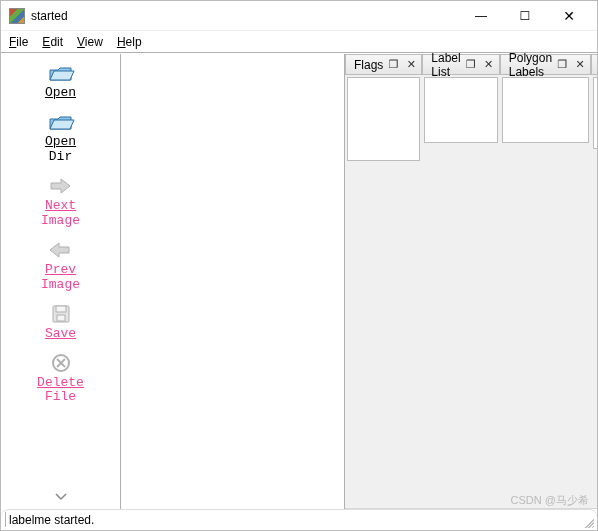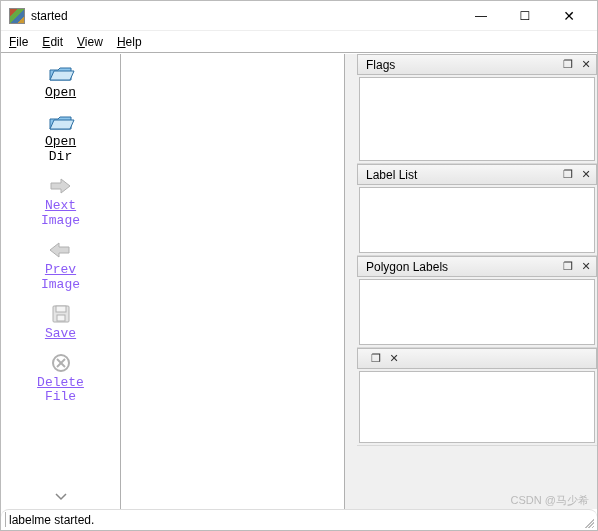--- a/index.html
+++ b/index.html
@@ -75,21 +75,21 @@
     font-size: 13px;
     color: #000;
   }
   .tbtn {
     display:flex;
     flex-direction:column;
     align-items:center;
     gap: 2px;
     padding: 2px 4px;
   }
-  .tbtn.disabled { color:#8b5cf6; }
+  .tbtn.disabled { color:#ec4899; }
   .tbtn .tlabel { text-align:center; line-height: 1.15; }
   .tbtn .tlabel .ul { text-decoration: underline; }
   .ticon { width: 28px; height: 22px; display:flex; align-items:center; justify-content:center; }
 
   .toolbar .more-chevron {
     margin-top: auto;
     margin-bottom: 4px;
     color:#888;
   }
 
@@ -98,22 +98,22 @@
     flex: 1;
     border-right: 1px solid #b0b0b0;
     background: #fff;
   }
 
   
   .sidepanels {
     width: 252px;
     background:#f0f0f0;
     display:flex;
-    flex-direction:column;
-    padding-left: 12px;
+    flex-direction:row;
+    padding-left: 0;
   }
   .panel {
     border-bottom: 1px solid #d8d8d8;
   }
   .panel-header {
     height: 21px;
     background: linear-gradient(#f6f6f6,#e6e6e6);
     border: 1px solid #bcbcbc;
     display:flex;
     align-items:center;

